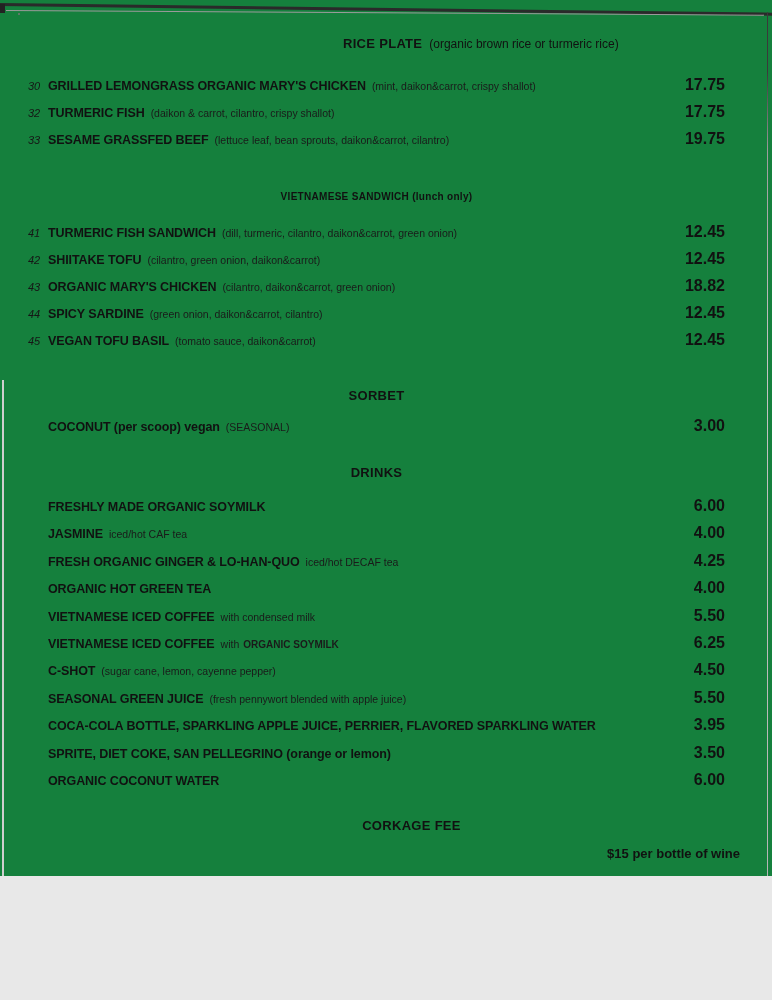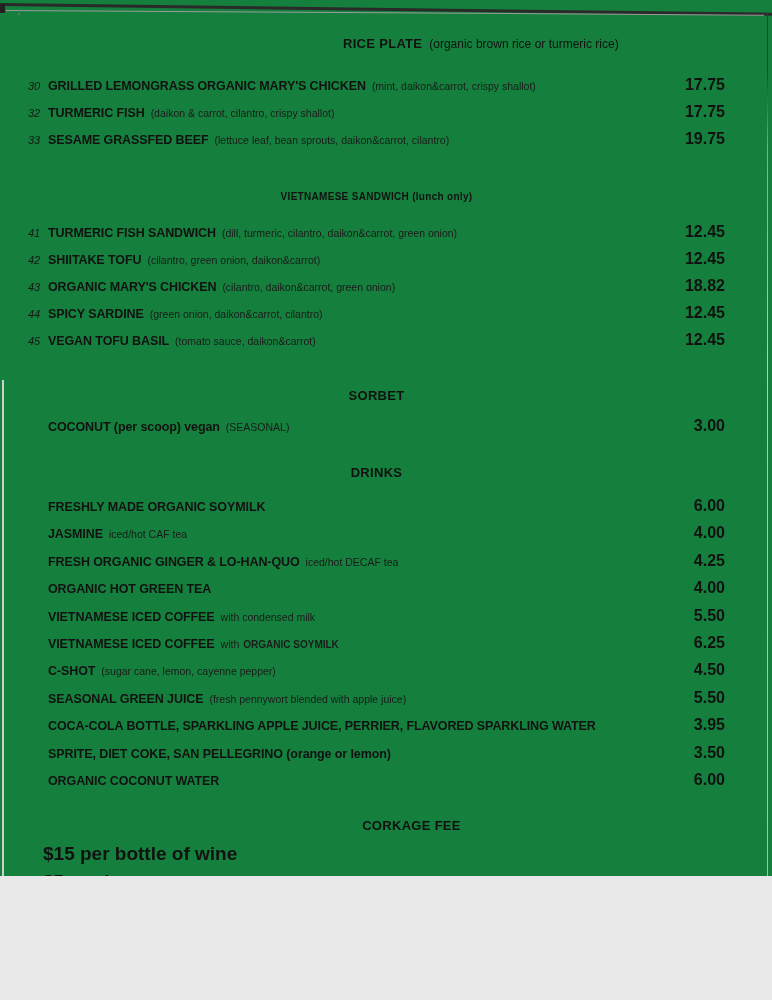--- a/index.html
+++ b/index.html
@@ -27,21 +27,21 @@
   .section-header { margin:0; text-align:center; font-size:13px; font-weight:700; letter-spacing:0.3px; line-height:16px; }
   .section-subtitle { font-weight:400; font-size:12px; letter-spacing:0; margin-left:3px; }
 
   .menu-item { display:flex; align-items:baseline; line-height:26px; white-space:nowrap; }
   .num   { flex:0 0 20px; font-style:italic; font-size:11px; color:#161616; }
   .name  { font-weight:700; font-size:12.5px; letter-spacing:-0.1px; }
   .desc  { font-size:10.5px; margin-left:6px; color:#1a1a1a; }
   .desc.strong { font-weight:700; font-size:10px; margin-left:4px; }
   .price { margin-left:auto; font-weight:700; font-size:16px; }
 
-  .center-line { text-align:left; font-weight:700; font-size:19px; line-height:28px; transform:translateX(15px); }
+  .center-line { text-align:right; font-weight:700; font-size:13px; line-height:28px; transform:translateX(15px); }
 
   
   [data-section="rice-plate"] .section-header { text-align:left; padding-left:315px; }
   [data-section="rice-plate"] .items { margin-top:20px; }
 
   [data-section="vietnamese-sandwich"] { margin-top:24px; }
   [data-section="vietnamese-sandwich"] .section-header { font-size:10px;margin-top:36px; }
   [data-section="vietnamese-sandwich"] .items { margin-top:14px; }
 
   [data-section="sorbet"] { margin-top:34px; }

